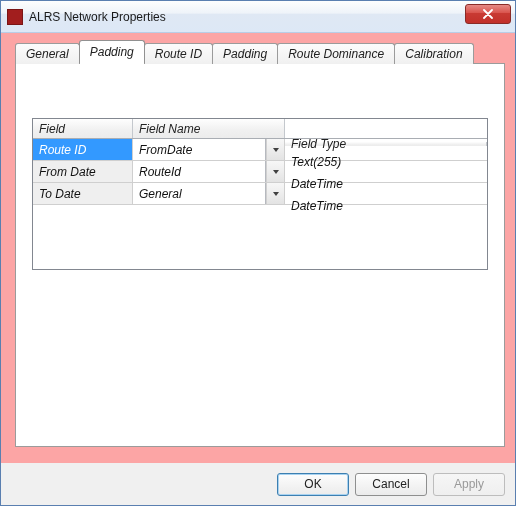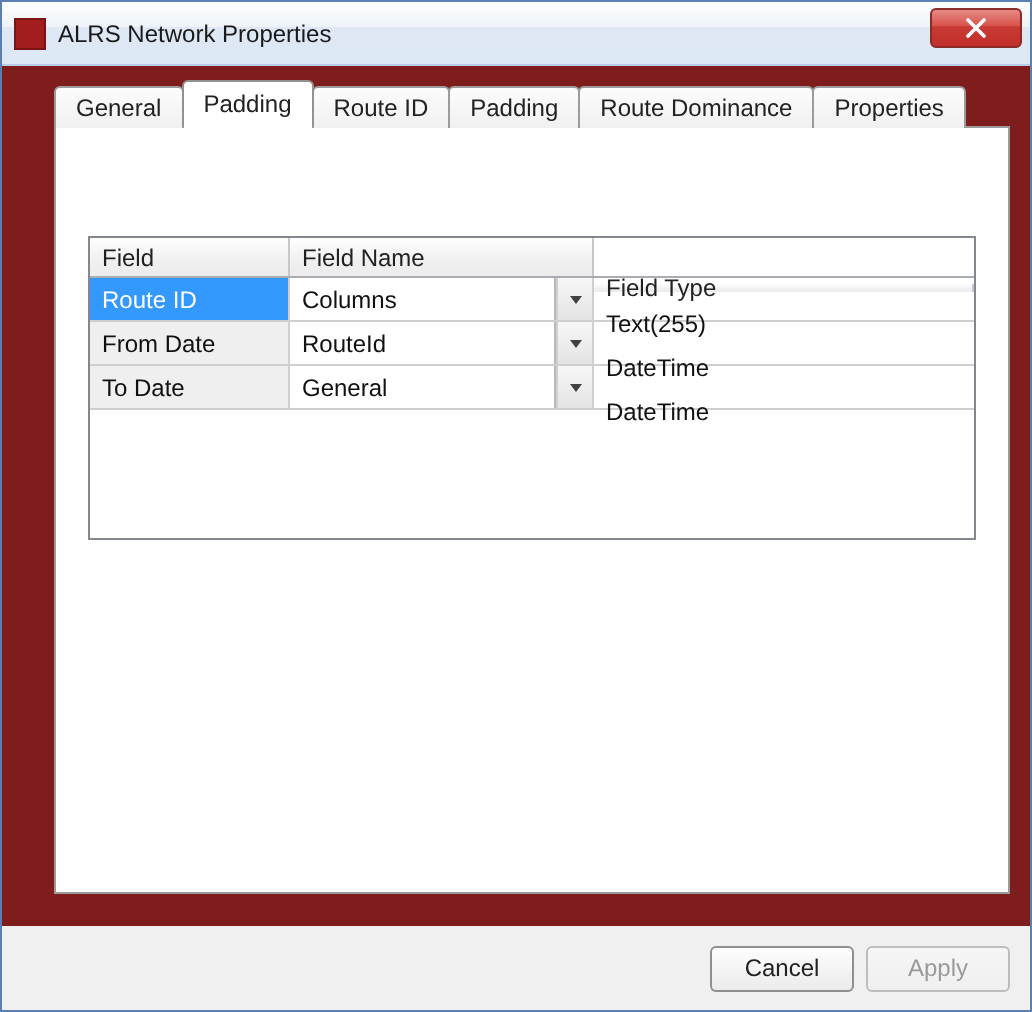--- a/index.html
+++ b/index.html
@@ -52,24 +52,25 @@
     border-radius: 3px;
     background: linear-gradient(to bottom, #e68a85 0%, #d9524b 45%, #c83a33 46%, #c2302a 100%);
     border: 1px solid #8a2b27;
     display: flex; align-items: center; justify-content: center;
     color: #fff;
   }
   .closebtn svg { width: 10px; height: 10px; }
   
   .clientarea {
     flex: 1;
-    background: #7f1d1d;
-    padding: 8px 10px 10px 26px;
+    background: #fca5a5;
+    padding: 8px 10px 10px 14px;
     display: flex;
     flex-direction: column;
+    font-style: italic;
   }
   
   .tabstrip {
     display: flex;
     align-items: flex-end;
     height: 22px;
     position: relative;
     z-index: 2;
   }
   .tab {
@@ -225,37 +226,37 @@
   </div>
 
   <div class="clientarea">
 
     <div class="tabstrip">
       <div class="tab">General</div>
       <div class="tab active">Padding</div>
       <div class="tab">Route ID</div>
       <div class="tab">Padding</div>
       <div class="tab">Route Dominance</div>
-      <div class="tab">Properties</div>
+      <div class="tab">Calibration</div>
     </div>
 
     <div class="tabpanel">
 
       <div class="gridwrap">
         <div class="gridhead">
           <div class="gh c0">Field</div>
           <div class="gh c1">Field Name</div>
           <div class="gh c2">Field Type</div>
         </div>
         <div class="gridbody">
 
           <div class="grow sel">
             <div class="gcell c0">Route ID</div>
             <div class="gcell c1 ddcell">
-              <div class="ddinput">Columns</div>
+              <div class="ddinput">FromDate</div>
               <div class="ddbtn">
                 <svg viewBox="0 0 8 8">
                     <path d="M1 2 L4 6 L7 2 Z" fill="#404040"></path>
                   </svg>
               </div>
             </div>
             <div class="gcell c2">Text(255)</div>
           </div>
 
           <div class="grow">
@@ -286,17 +287,18 @@
 
         </div>
       </div>
 
     </div>
 
     <div style="flex:1"></div>
   </div>
 
   <div class="footer">
+    <div class="btn default">OK</div>
     <div class="btn">Cancel</div>
     <div class="btn disabled">Apply</div>
   </div>
 
 </div>
 
 </body></html>

